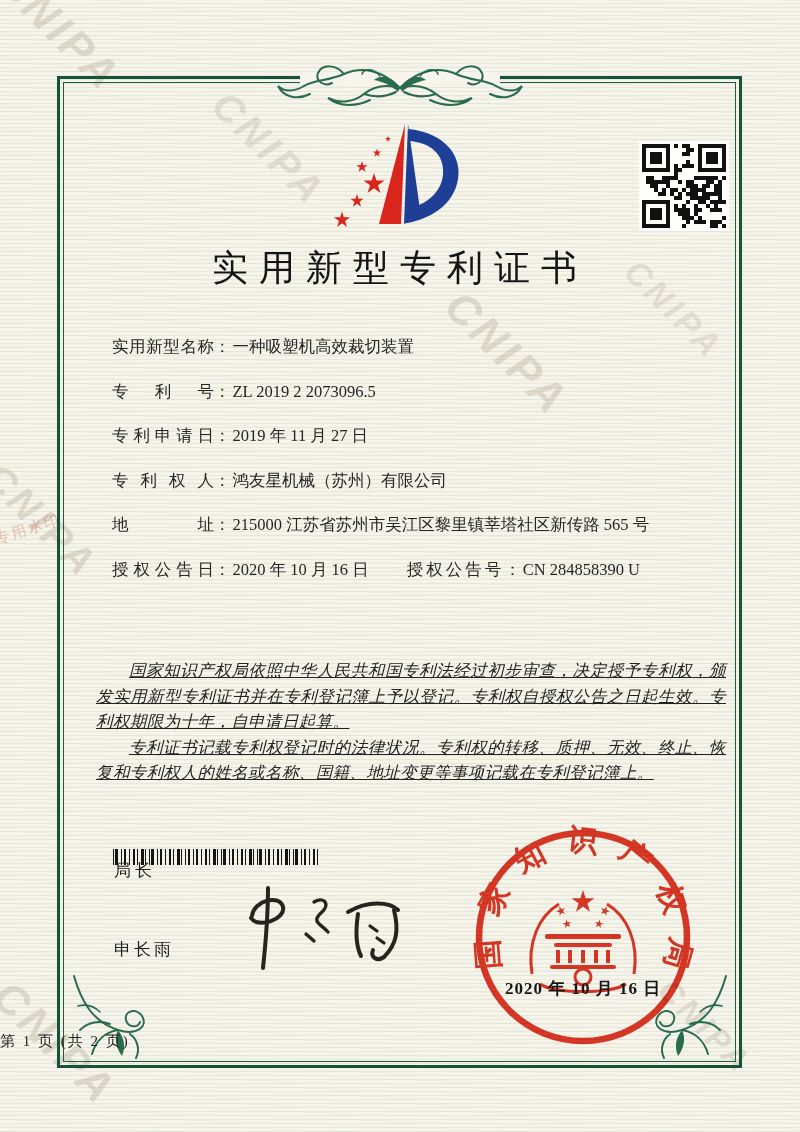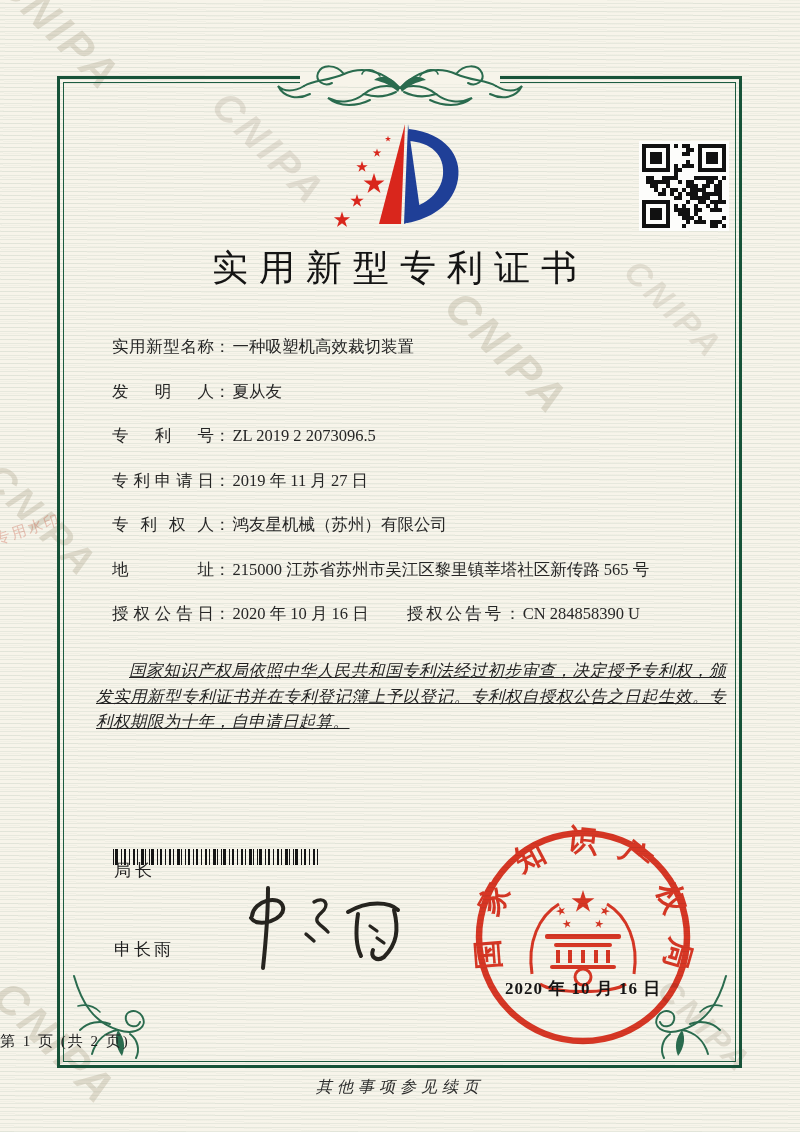--- a/index.html
+++ b/index.html
@@ -265,41 +265,39 @@
       </g>
   </svg>
 
   <div class="title">实用新型专利证书</div>
 
   <div class="fields">
     <div class="frow">
       <span class="lbl">实用新型名称</span><span class="colon">：</span><span class="val">一种吸塑机高效裁切装置</span>
     </div>
     <div class="frow">
-      <span class="lbl">发明人</span><span class="colon">：</span><span class="val">夏从友</span>
-    </div>
-    <div class="frow">
       <span class="lbl">专利号</span><span class="colon">：</span><span class="val">ZL 2019 2 2073096.5</span>
     </div>
     <div class="frow">
       <span class="lbl">专利申请日</span><span class="colon">：</span><span class="val">2019 年 11 月 27 日</span>
     </div>
     <div class="frow">
       <span class="lbl">专利权人</span><span class="colon">：</span><span class="val">鸿友星机械（苏州）有限公司</span>
     </div>
     <div class="frow">
       <span class="lbl">地址</span><span class="colon">：</span><span class="val">215000 江苏省苏州市吴江区黎里镇莘塔社区新传路 565 号</span>
     </div>
     <div class="frow">
       <span class="lbl">授权公告日</span><span class="colon">：</span><span class="val">2020 年 10 月 16 日</span><span class="pair2"><span class="lbl2">授权公告号</span><span class="colon">：</span><span class="val">CN 284858390 U</span></span>
     </div>
   </div>
 
   <div class="paras">
     <p>国家知识产权局依照中华人民共和国专利法经过初步审查，决定授予专利权，颁发实用新型专利证书并在专利登记簿上予以登记。专利权自授权公告之日起生效。专利权期限为十年，自申请日起算。</p>
+    <p>专利证书记载专利权登记时的法律状况。专利权的转移、质押、无效、终止、恢复和专利权人的姓名或名称、国籍、地址变更等事项记载在专利登记簿上。</p>
   </div>
 
   <div class="barcode"></div>
 
   <div class="signer-title">局长</div>
   <div class="signer-name">申长雨</div>
 
   <svg class="signature" width="200" height="95" viewBox="0 0 200 95">
     <g stroke="#26241f" stroke-width="4" fill="none" stroke-linecap="round" stroke-linejoin="round">
       <path d="M26,34 C28,18 54,12 57,25 C60,37 32,47 25,36"></path>
@@ -341,15 +339,14 @@
         <circle cx="115" cy="155" r="8" fill="none" stroke="#dd2a18" stroke-width="3"></circle>
         <path d="M64,152 C59,120 71,94 91,82" fill="none" stroke="#dd2a18" stroke-width="3"></path>
         <path d="M166,152 C171,120 159,94 139,82" fill="none" stroke="#dd2a18" stroke-width="3"></path>
         <path d="M72,162 C86,172 144,172 158,162" fill="none" stroke="#dd2a18" stroke-width="3"></path>
       </g>
     </g>
   </svg>
   <div class="seal-date">2020 年 10 月 16 日</div>
 
   <div class="page-num">第 1 页 (共 2 页)</div>
-  <div class="cont-note">其他事项参见续页</div>
 
 </div>
 
 </body></html>

